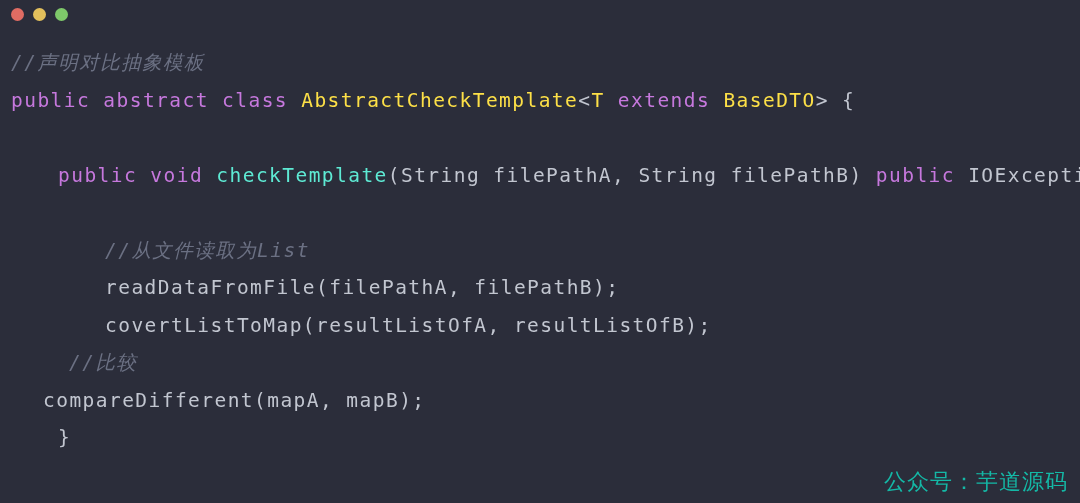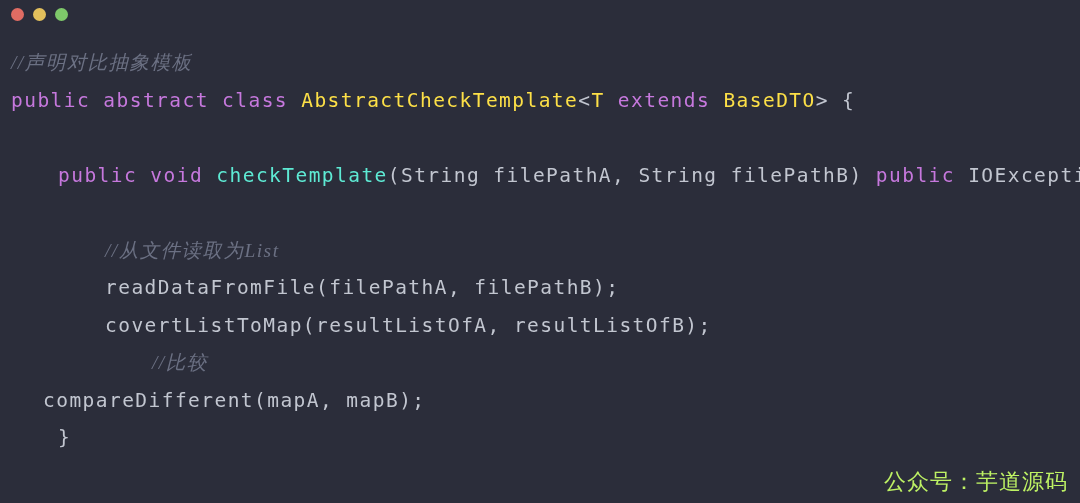--- a/index.html
+++ b/index.html
@@ -51,21 +51,21 @@
     line-height: 37.5px;
     font-size: 19.5px;
     letter-spacing: 1.45px;
     white-space: pre;
     padding-left: 11px;
     box-sizing: border-box;
   }
   .line.blank { height: 37.5px; }
 
   
-  .cmt   { color: #6b7083; font-style: italic; font-family: Liberation Serif, serif; }
+  .cmt   { color: #6b7083; font-style: italic; }
   .kw    { color: #c678dd; }
   .type  { color: #fde047; }
   .fn    { color: #5eead4; }
   .pln   { color: #c2c6d0; }
 
   
   #watermark {
     position: absolute;
     right: 12px;
     bottom: 6px;
@@ -89,20 +89,20 @@
 
   <div id="code" style="background: rgb(43, 45, 58);">
       <div class="line" style="padding-left: 11px;"><span class="cmt">//声明对比抽象模板</span></div>
       <div class="line" style="padding-left: 11px;"><span class="kw">public</span><span class="pln"> </span><span class="kw">abstract</span><span class="pln"> </span><span class="kw">class</span><span class="pln"> </span><span class="type">AbstractCheckTemplate</span><span class="pln">&lt;</span><span class="type">T</span><span class="pln"> </span><span class="kw">extends</span><span class="pln"> </span><span class="type">BaseDTO</span><span class="pln">&gt; {</span></div>
       <div class="line blank" style="padding-left: 11px;"></div>
       <div class="line" style="padding-left: 58px;"><span class="kw">public</span><span class="pln"> </span><span class="kw">void</span><span class="pln"> </span><span class="fn">checkTemplate</span><span class="pln">(String filePathA, String filePathB) </span><span class="kw">public</span><span class="pln"> IOException {</span></div>
       <div class="line blank" style="padding-left: 11px;"></div>
       <div class="line" style="padding-left: 105px;"><span class="cmt">//从文件读取为List</span></div>
       <div class="line" style="padding-left: 105px;"><span class="pln">readDataFromFile(filePathA, filePathB);</span></div>
       <div class="line" style="padding-left: 105px;"><span class="pln">covertListToMap(resultListOfA, resultListOfB);</span></div>
-      <div class="line" style="padding-left: 105px; margin-left: 47px;"><span class="cmt">//比较</span></div>
+      <div class="line" style="padding-left: 69px;"><span class="cmt">//比较</span></div>
       <div class="line" style="padding-left: 43px;"><span class="pln">compareDifferent(mapA, mapB);</span></div>
       <div class="line" style="padding-left: 58px;"><span class="pln">}</span></div>
     </div>
 
-  <div id="watermark" style="color: #bef264;">公众号：芋道源码</div>
+  <div id="watermark" style="color: #14b8a6;">公众号：芋道源码</div>
 
 </div>
 
 </body></html>

